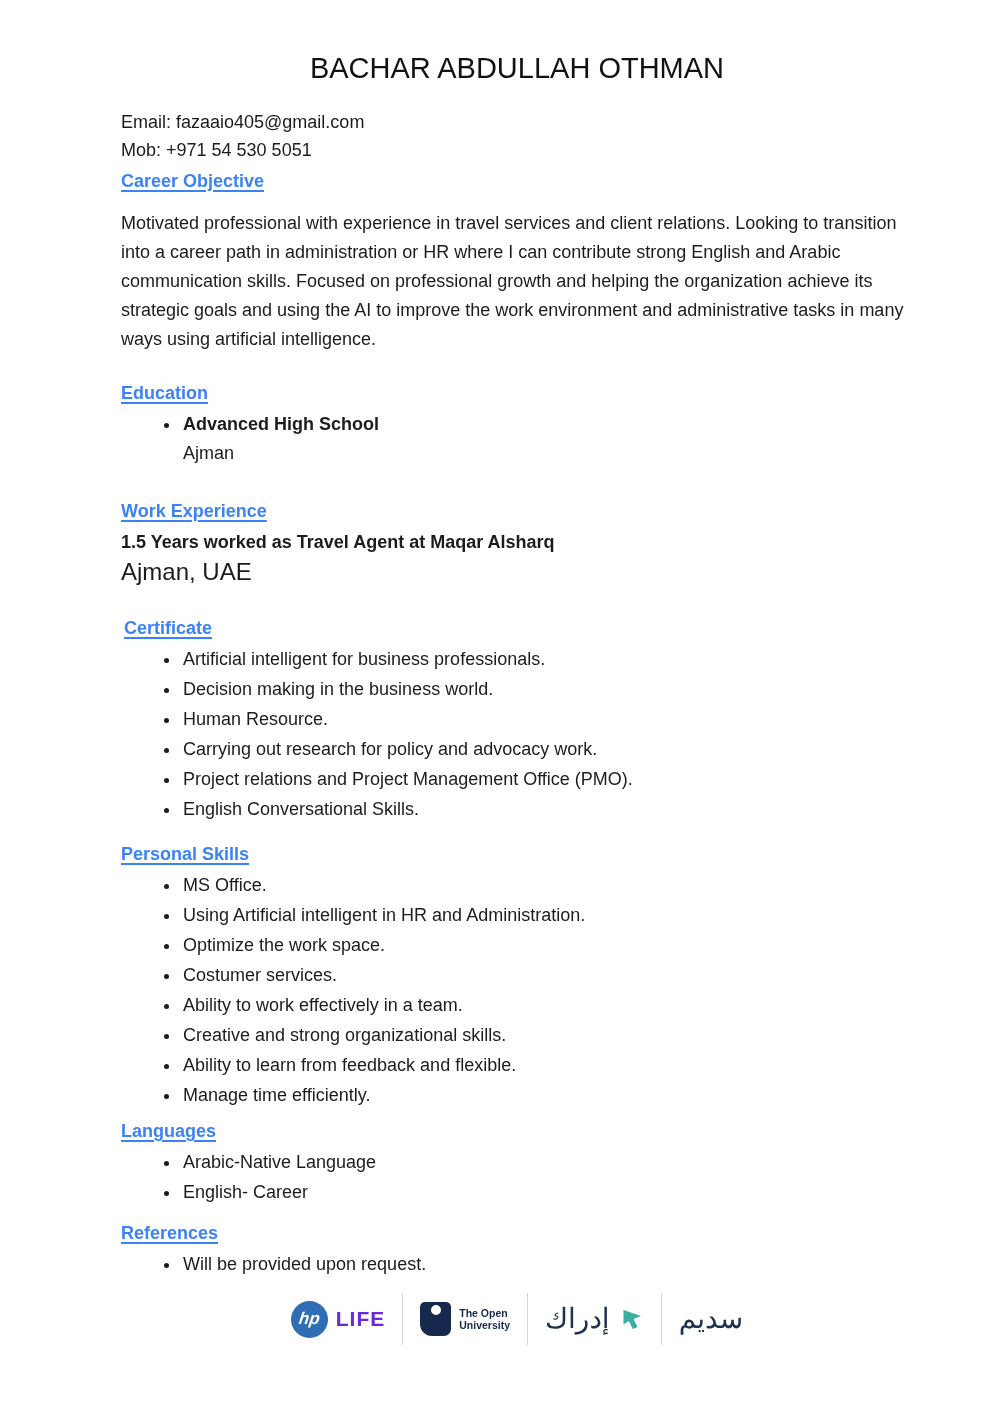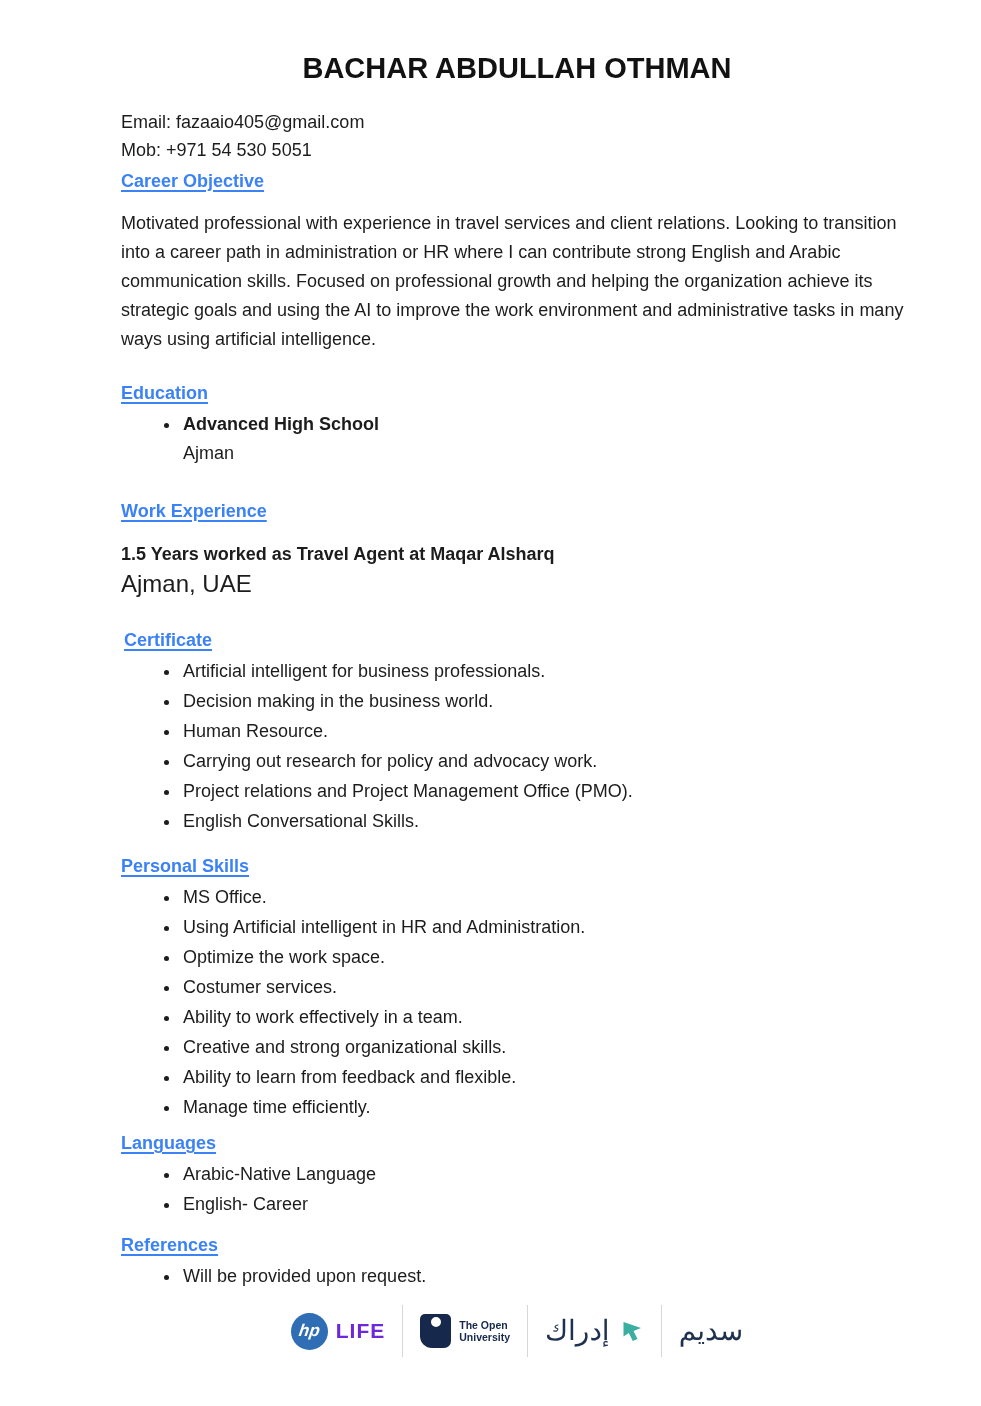--- a/index.html
+++ b/index.html
@@ -14,21 +14,21 @@
     width: 981px; height: 1406px;
     padding: 50px 68px 0 121px;
     background: #ffffff;
     position: relative;
   }
   .title {
     margin: 0;
     text-align: center;
     font-size: 29px;
     line-height: 36px;
-    font-weight: 700;
+    font-weight: 400;
     color: #121212;
   }
   .contact { margin-top: 22px; font-size: 18px; line-height: 28px; }
   .contact-line { white-space: nowrap; }
   .heading {
     display: inline-block;
     font-size: 18px;
     font-weight: 700;
     line-height: 30px;
     color: #3b82f6;
@@ -52,21 +52,21 @@
   }
   ul.bullets li {
     font-size: 18px;
     line-height: 30px;
     padding-left: 2px;
   }
   .edu-list { margin-top: 8px; }
   .edu-item-title { font-weight: 700; }
   .edu-item-loc { font-weight: 400; line-height: 29px; }
   .work-heading-row { margin-top: 28px; }
-  .work-role { margin-top: 13px; font-size: 18px; font-weight: 700; line-height: 29px; }
+  .work-role { margin-top: 1px; font-size: 18px; font-weight: 700; line-height: 29px; }
   .work-loc { font-size: 24px; line-height: 29px; }
   .cert-heading-row { margin-top: 27px; padding-left: 3px; }
   .cert-list { margin-top: 3px; }
   .skills-heading-row { margin-top: 15px; }
   .skills-list { margin-top: 2px; }
   .lang-heading-row { margin-top: 6px; }
   .lang-list { margin-top: 2px; }
   .ref-heading-row { margin-top: 11px; }
   .ref-list { margin-top: 3px; }
 

